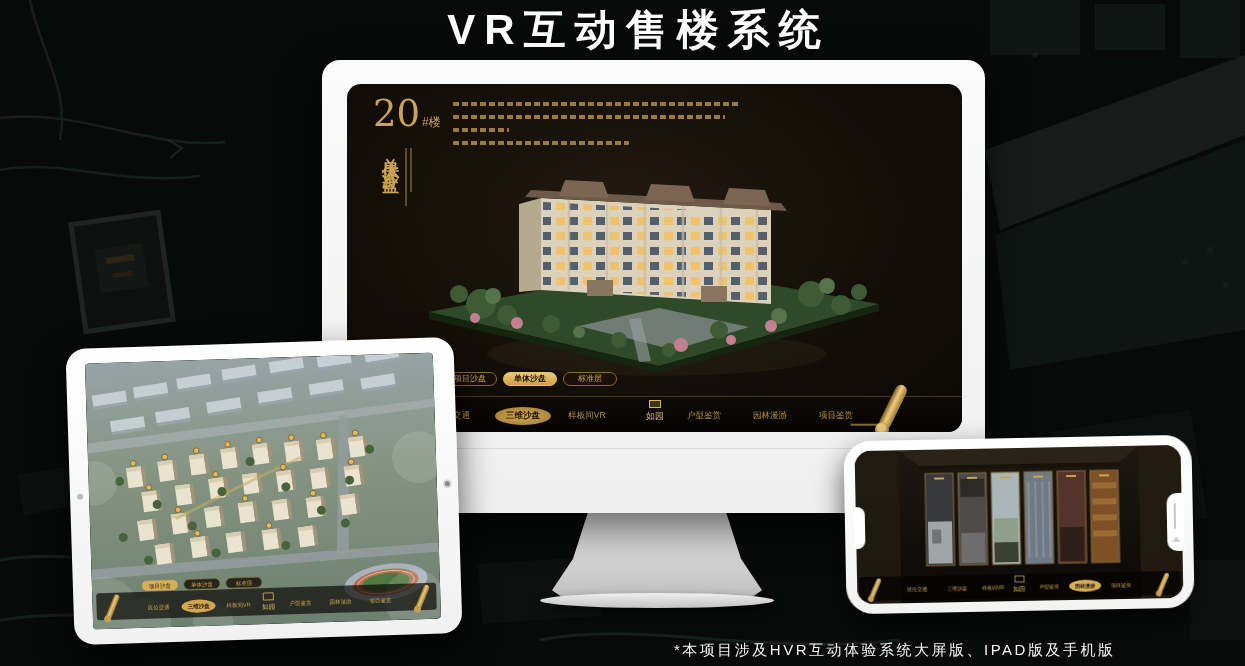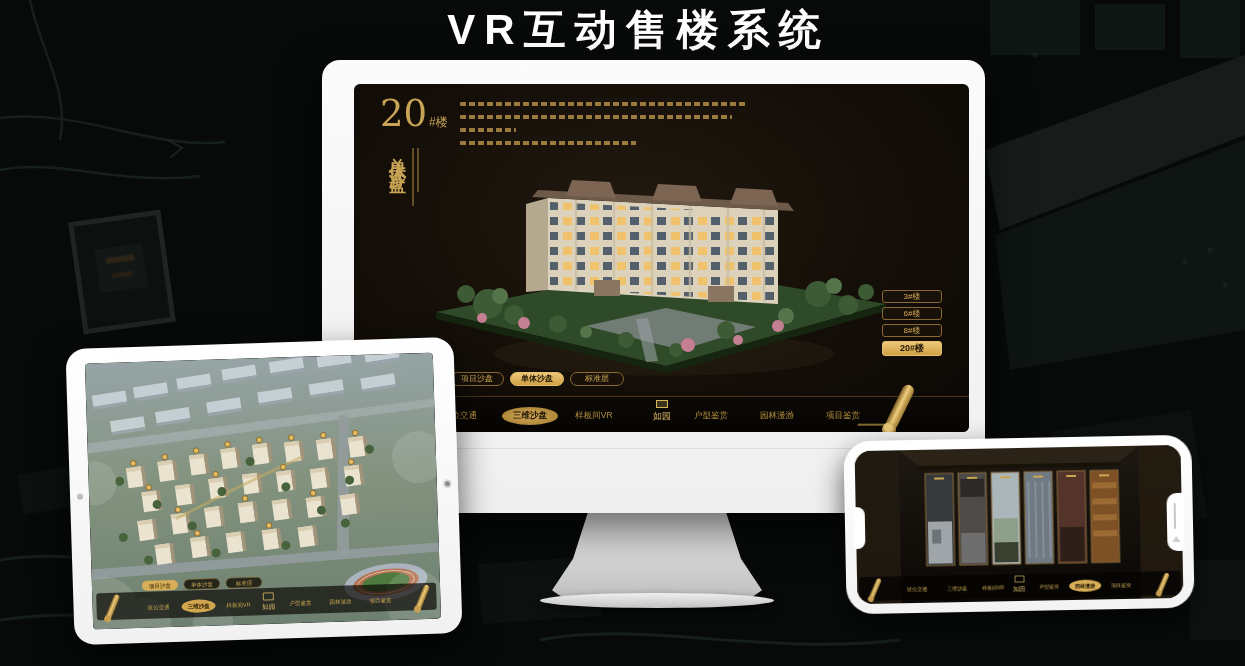--- a/index.html
+++ b/index.html
@@ -10,23 +10,23 @@
   svg.bg { position:absolute; left:0; top:0; }
 
   .title { position:absolute; left:0; top:2px; width:100%; text-align:center;
            color:#ffffff; font-size:42px; font-weight:bold; letter-spacing:9px;margin-left:16px; }
 
   
   .monitor { position:absolute; left:322px; top:60px; width:663px; height:453px;
              background:linear-gradient(#fbfbfb,#efefef); border-radius:18px 18px 8px 8px;
              box-shadow:0 16px 40px rgba(0,0,0,.6); }
   .m-chinline { position:absolute; left:2px; right:2px; top:388px; height:1px; background:#dddddd; }
-  .m-screen { position:absolute; left:32px; top:24px; width:615px; height:348px;
+  .m-screen { position:absolute; left:25px; top:24px; width:615px; height:348px;
               background:radial-gradient(ellipse at 45% 38%, #221a10 0%, #140e08 55%, #0b0805 100%);
-              border-radius:6px; overflow:hidden; }
+              border-radius:14px; overflow:hidden; }
   .m-neck { position:absolute; left:552px; top:513px; width:210px; height:83px;
             background:linear-gradient(180deg,#f1f1f1,#d6d6d6 55%,#c0c0c0);
             clip-path:polygon(17% 0,83% 0,90% 55%,100% 93%,96% 100%,4% 100%,0 93%,10% 55%); }
   .m-foot { position:absolute; left:540px; top:593px; width:234px; height:15px; border-radius:50%;
             background:linear-gradient(#efefef,#c3c3c3); box-shadow:0 4px 10px rgba(0,0,0,.55); }
 
   
   .blk-head { position:absolute; left:26px; top:8px; color:#c9a455; }
   .blk-no { font-family:"DejaVu Serif", serif; font-size:37px; }
   .blk-suffix { font-size:12px; margin-left:2px; }
@@ -226,26 +226,20 @@
         </g>
         <g fill="#c47f93">
           <circle cx="98" cy="169" r="6"></circle>
             <circle cx="262" cy="191" r="7"></circle>
             <circle cx="352" cy="172" r="6"></circle>
           <circle cx="56" cy="164" r="5"></circle>
             <circle cx="312" cy="186" r="5"></circle>
         </g>
       </svg>
 
-      <div class="floors">
-        <button class="fbtn">3#楼</button>
-        <button class="fbtn">6#楼</button>
-        <button class="fbtn">8#楼</button>
-        <button class="fbtn active">20#楼</button>
-      </div>
 
       <div class="subtabs">
         <button class="stab">项目沙盘</button>
         <button class="stab active">单体沙盘</button>
         <button class="stab">标准层</button>
       </div>
 
       <div class="mnav">
         <div class="nav-item" style="left:78px">区位交通</div>
         <div class="nav-item active" style="left:148px">三维沙盘</div>
@@ -501,13 +495,14 @@
             <rect x="-2.6" y="-11" width="5.2" height="22" rx="2.6" fill="url(#p-gold)"></rect>
               <circle cy="11" r="3" fill="#caa050"></circle>
           </g>
         </g>
       </svg>
     </div>
     <span class="p-tab"></span>
     <span class="p-notch"></span>
   </div>
 
+  <div class="footnote">*本项目涉及HVR互动体验系统大屏版、IPAD版及手机版</div>
 </div>
 
 </body></html>

